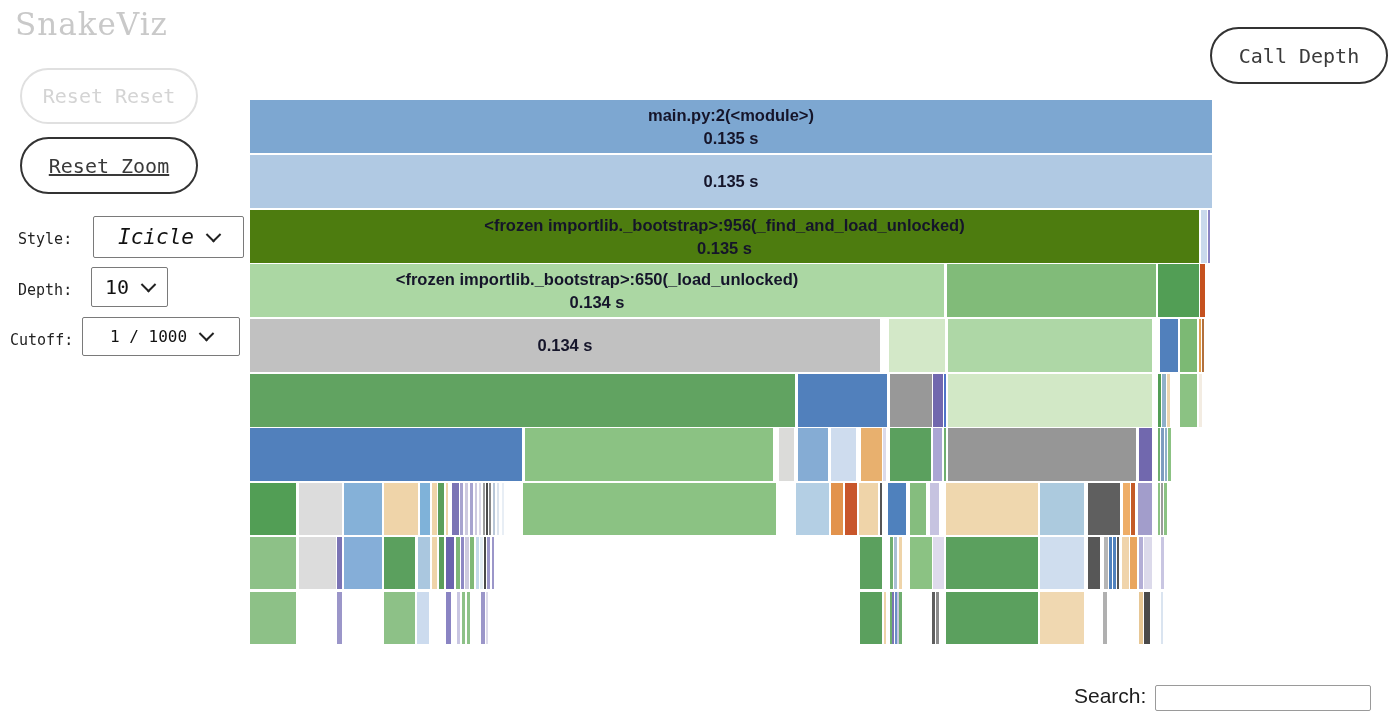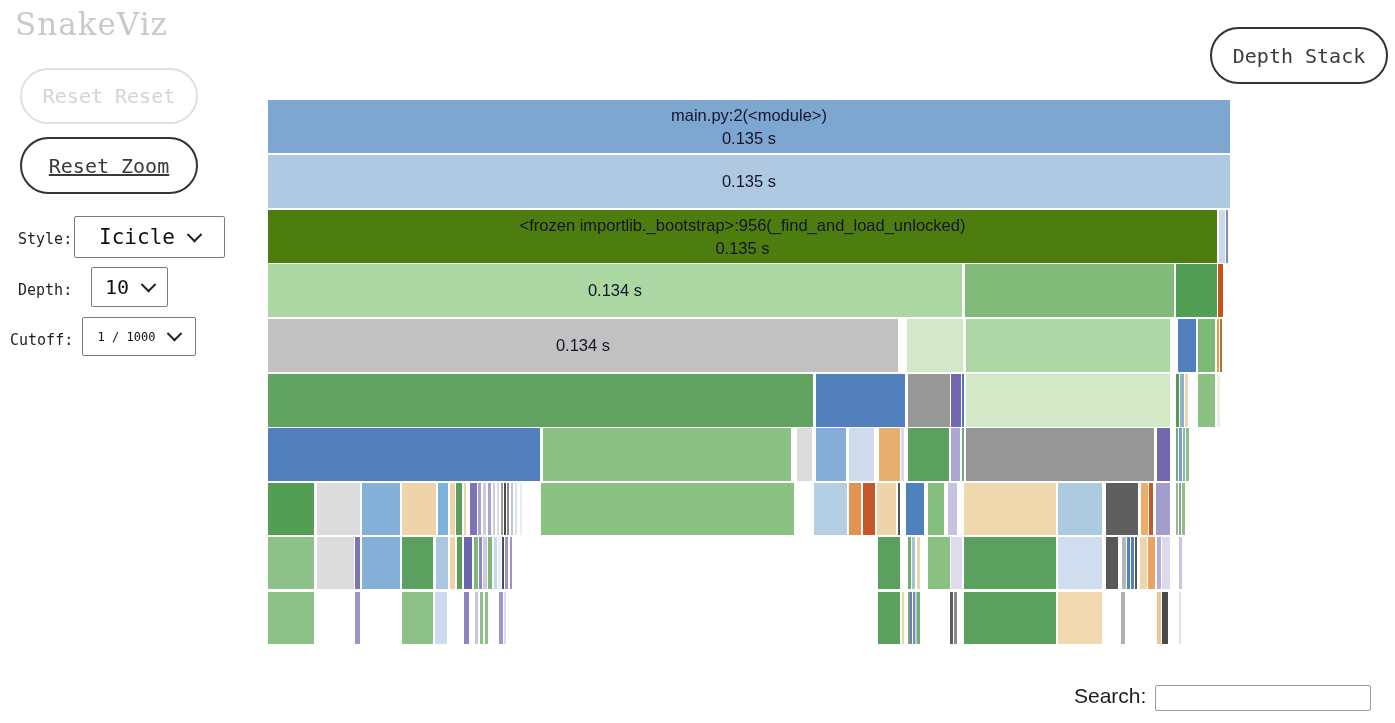--- a/index.html
+++ b/index.html
@@ -30,30 +30,30 @@
   }
   #style-label{left:18px;top:230px;}
   #depth-label{left:18px;top:281px;}
   #cutoff-label{left:10px;top:331px;}
   .select-box{
     position:absolute;border:1px solid #7a7a7a;border-radius:2px;background:#fff;
     font-family:"DejaVu Sans Mono",monospace;color:#111;
     display:flex;align-items:center;justify-content:center;gap:14px;
     cursor:pointer;box-sizing:border-box;
   }
-  #style-select{left:74px;top:216px;width:151px;height:42px;font-size:21px;}
+  #style-select{left:93px;top:216px;width:151px;height:42px;font-size:21px;font-style:italic;}
   #depth-select{left:91px;top:267px;width:77px;height:40px;font-size:20px;}
-  #cutoff-select{left:82px;top:317px;width:114px;height:39px;font-size:12px;}
+  #cutoff-select{left:82px;top:317px;width:158px;height:39px;font-size:16px;}
   .chev{
     width:9px;height:9px;border-right:2px solid #222;border-bottom:2px solid #222;
     transform:rotate(45deg) translate(-2px,-2px);flex:0 0 auto;
   }
   
   #chart{
-    position:absolute;left:268px;top:100px;width:962px;height:546px;
+    position:absolute;left:250px;top:100px;width:962px;height:546px;font-weight:bold;
   }
   .seg{
     position:absolute;display:flex;flex-direction:column;justify-content:center;
     align-items:center;overflow:hidden;white-space:nowrap;
     font-family:"Liberation Sans",sans-serif;color:#15152a;
     font-size:16.5px;line-height:23px;box-sizing:border-box;
   }
   
   #search-label{
     position:absolute;left:1074px;top:684px;font-size:21px;color:#1d1d1d;
@@ -65,21 +65,21 @@
     font-family:"Liberation Sans",sans-serif;font-size:15px;
   }
 </style>
 </head>
 <body>
 
 <div class="app-title">SnakeViz</div>
 
 <button id="reset-root" class="pill-btn btn-disabled">Reset Reset</button>
 <button id="reset-zoom" class="pill-btn btn-dark">Reset Zoom</button>
-<button id="call-stack" class="pill-btn btn-dark">Depth Stack</button>
+<button id="call-stack" class="pill-btn btn-dark">Call Depth</button>
 
 <div id="style-label" class="ctl-label">Style:</div>
 <div id="style-select" class="select-box">
   <span>Icicle</span>
   <span class="chev"></span>
 </div>
 
 <div id="depth-label" class="ctl-label">Depth:</div>
 <div id="depth-select" class="select-box">
   <span>10</span>
@@ -100,20 +100,21 @@
     <div class="seg" style="left: 0px; top: 55px; width: 962px; height: 53px; background: rgb(176, 201, 227);">
       <div>0.135 s</div>
     </div>
     <div class="seg" style="left: 0px; top: 110px; width: 949px; height: 53px; background: #4d7c0f;">
       <div>&lt;frozen importlib._bootstrap&gt;:956(_find_and_load_unlocked)</div>
       <div>0.135 s</div>
     </div>
     <div class="seg" style="left: 951px; top: 110px; width: 6px; height: 53px; background: rgb(201, 217, 236);"></div>
     <div class="seg" style="left: 958px; top: 110px; width: 2px; height: 53px; background: rgb(138, 132, 195);"></div>
     <div class="seg" style="left: 0px; top: 164px; width: 694px; height: 53px; background: rgb(171, 215, 163);">
+      <div>&lt;frozen importlib._bootstrap&gt;:650(_load_unlocked)</div>
       <div>0.134 s</div>
     </div>
     <div class="seg" style="left: 697px; top: 164px; width: 209px; height: 53px; background: rgb(129, 187, 121);"></div>
     <div class="seg" style="left: 908px; top: 164px; width: 41px; height: 53px; background: rgb(82, 158, 85);"></div>
     <div class="seg" style="left: 950px; top: 164px; width: 5px; height: 53px; background: rgb(197, 81, 31);"></div>
     <div class="seg" style="left: 0px; top: 219px; width: 630px; height: 53px; background: rgb(193, 193, 193);">
       <div>0.134 s</div>
     </div>
     <div class="seg" style="left: 639px; top: 219px; width: 56px; height: 53px; background: rgb(211, 232, 200);"></div>
     <div class="seg" style="left: 698px; top: 219px; width: 204px; height: 53px; background: rgb(174, 215, 166);"></div>

